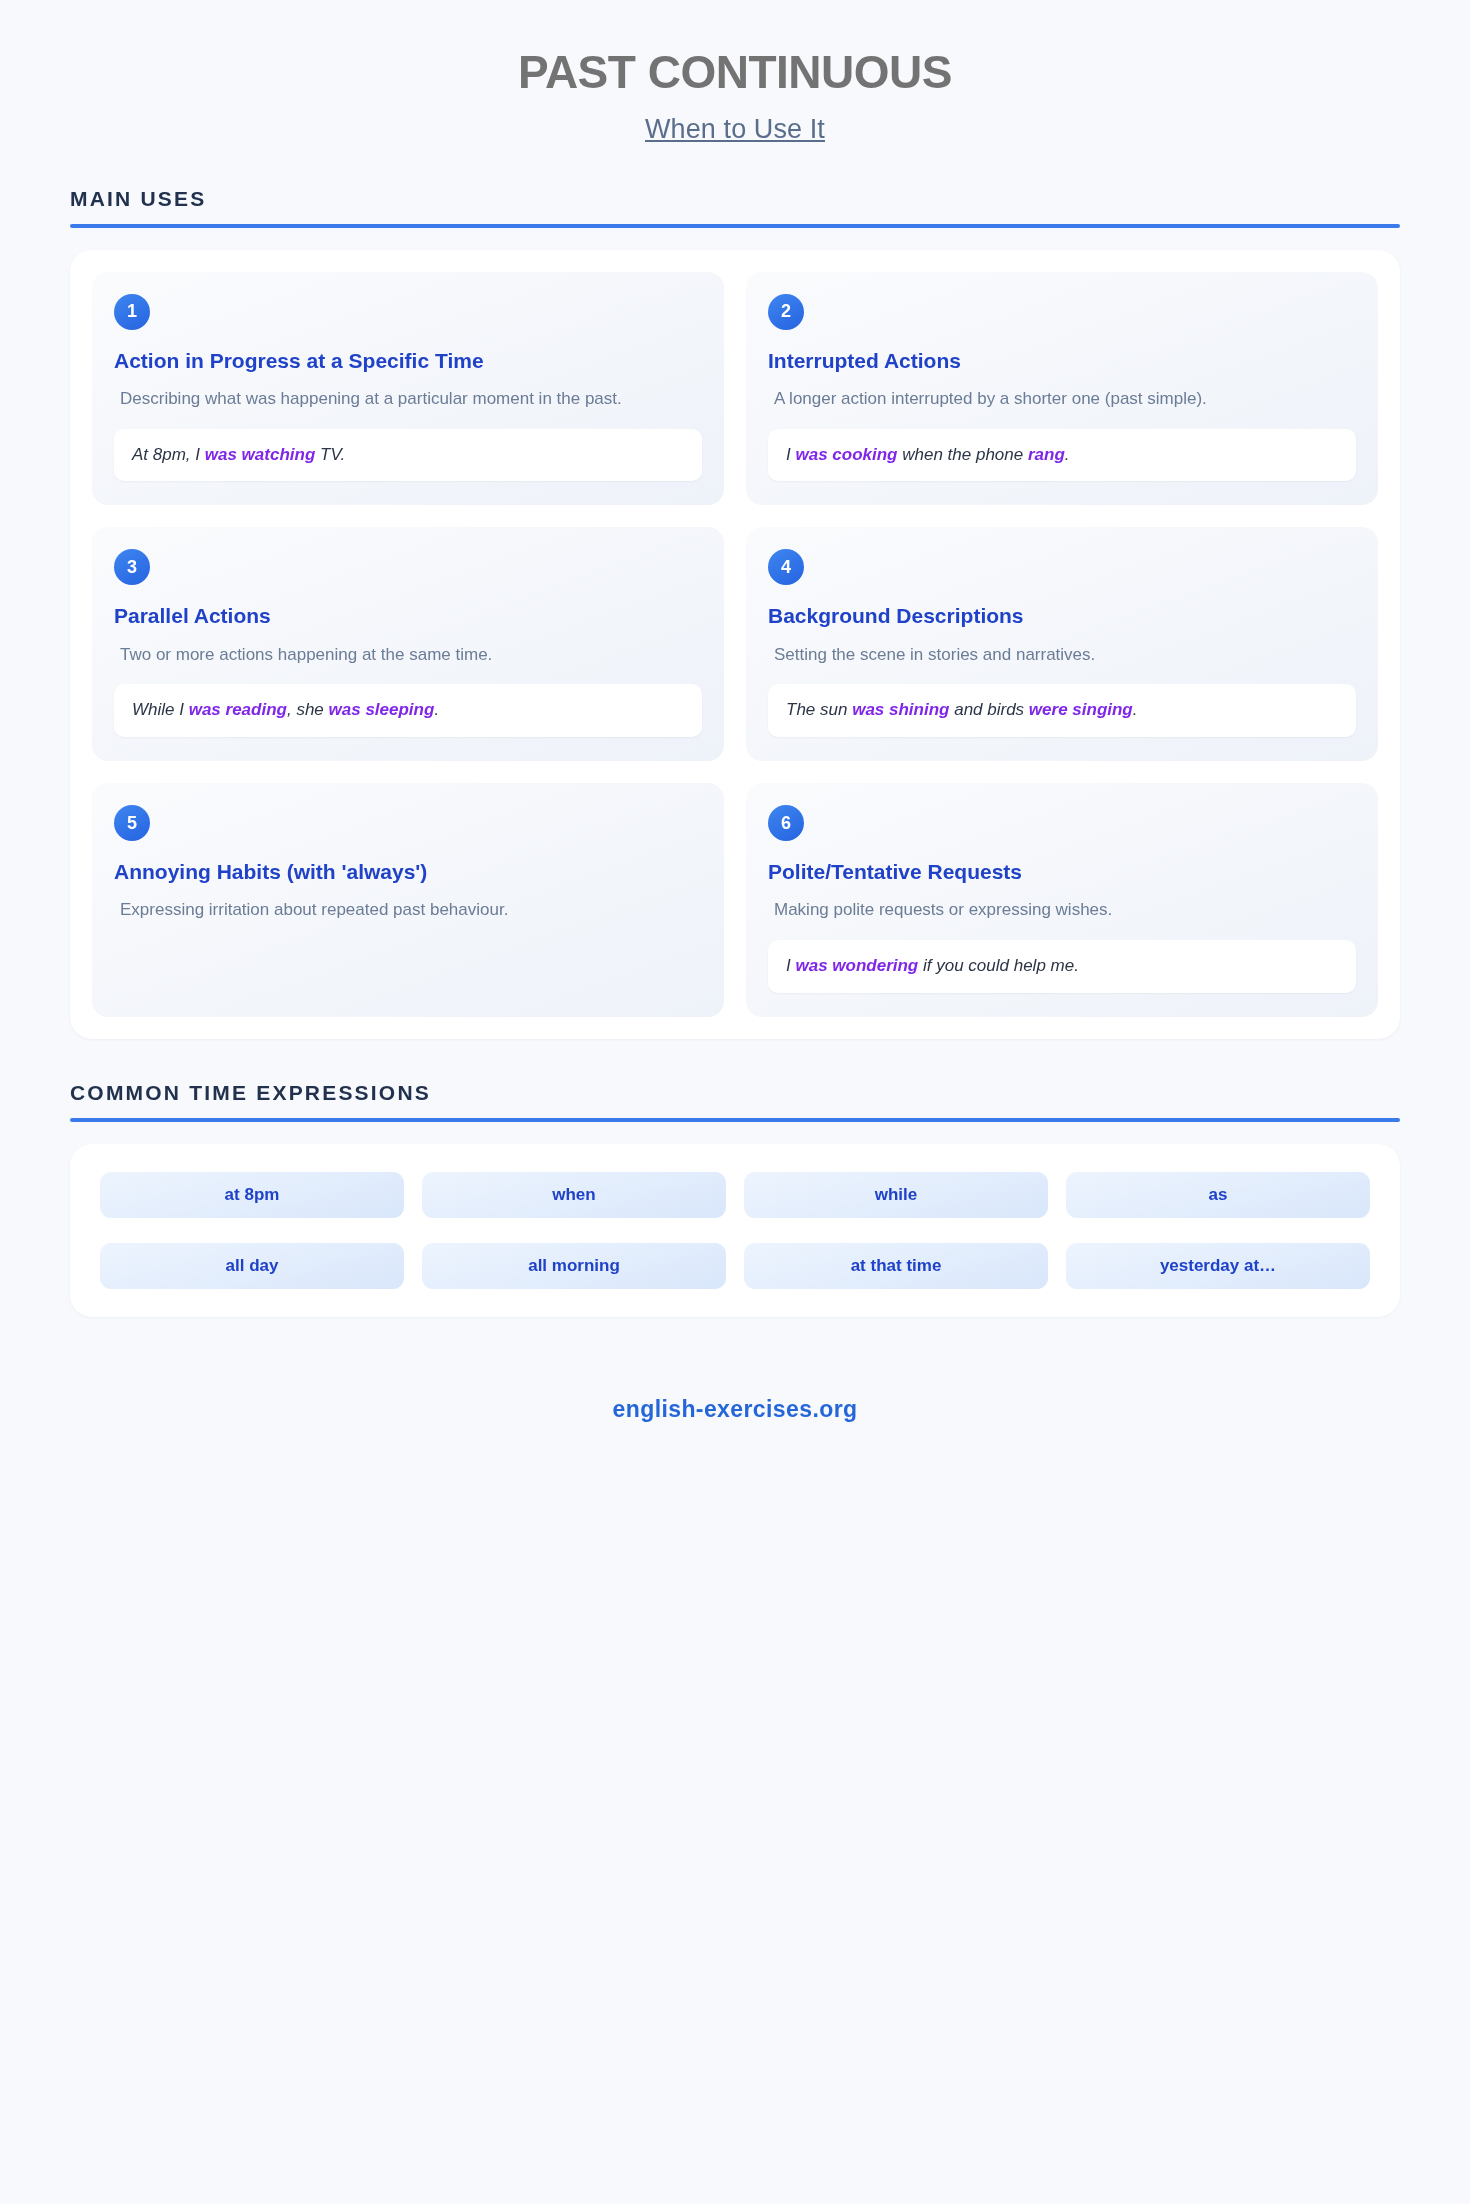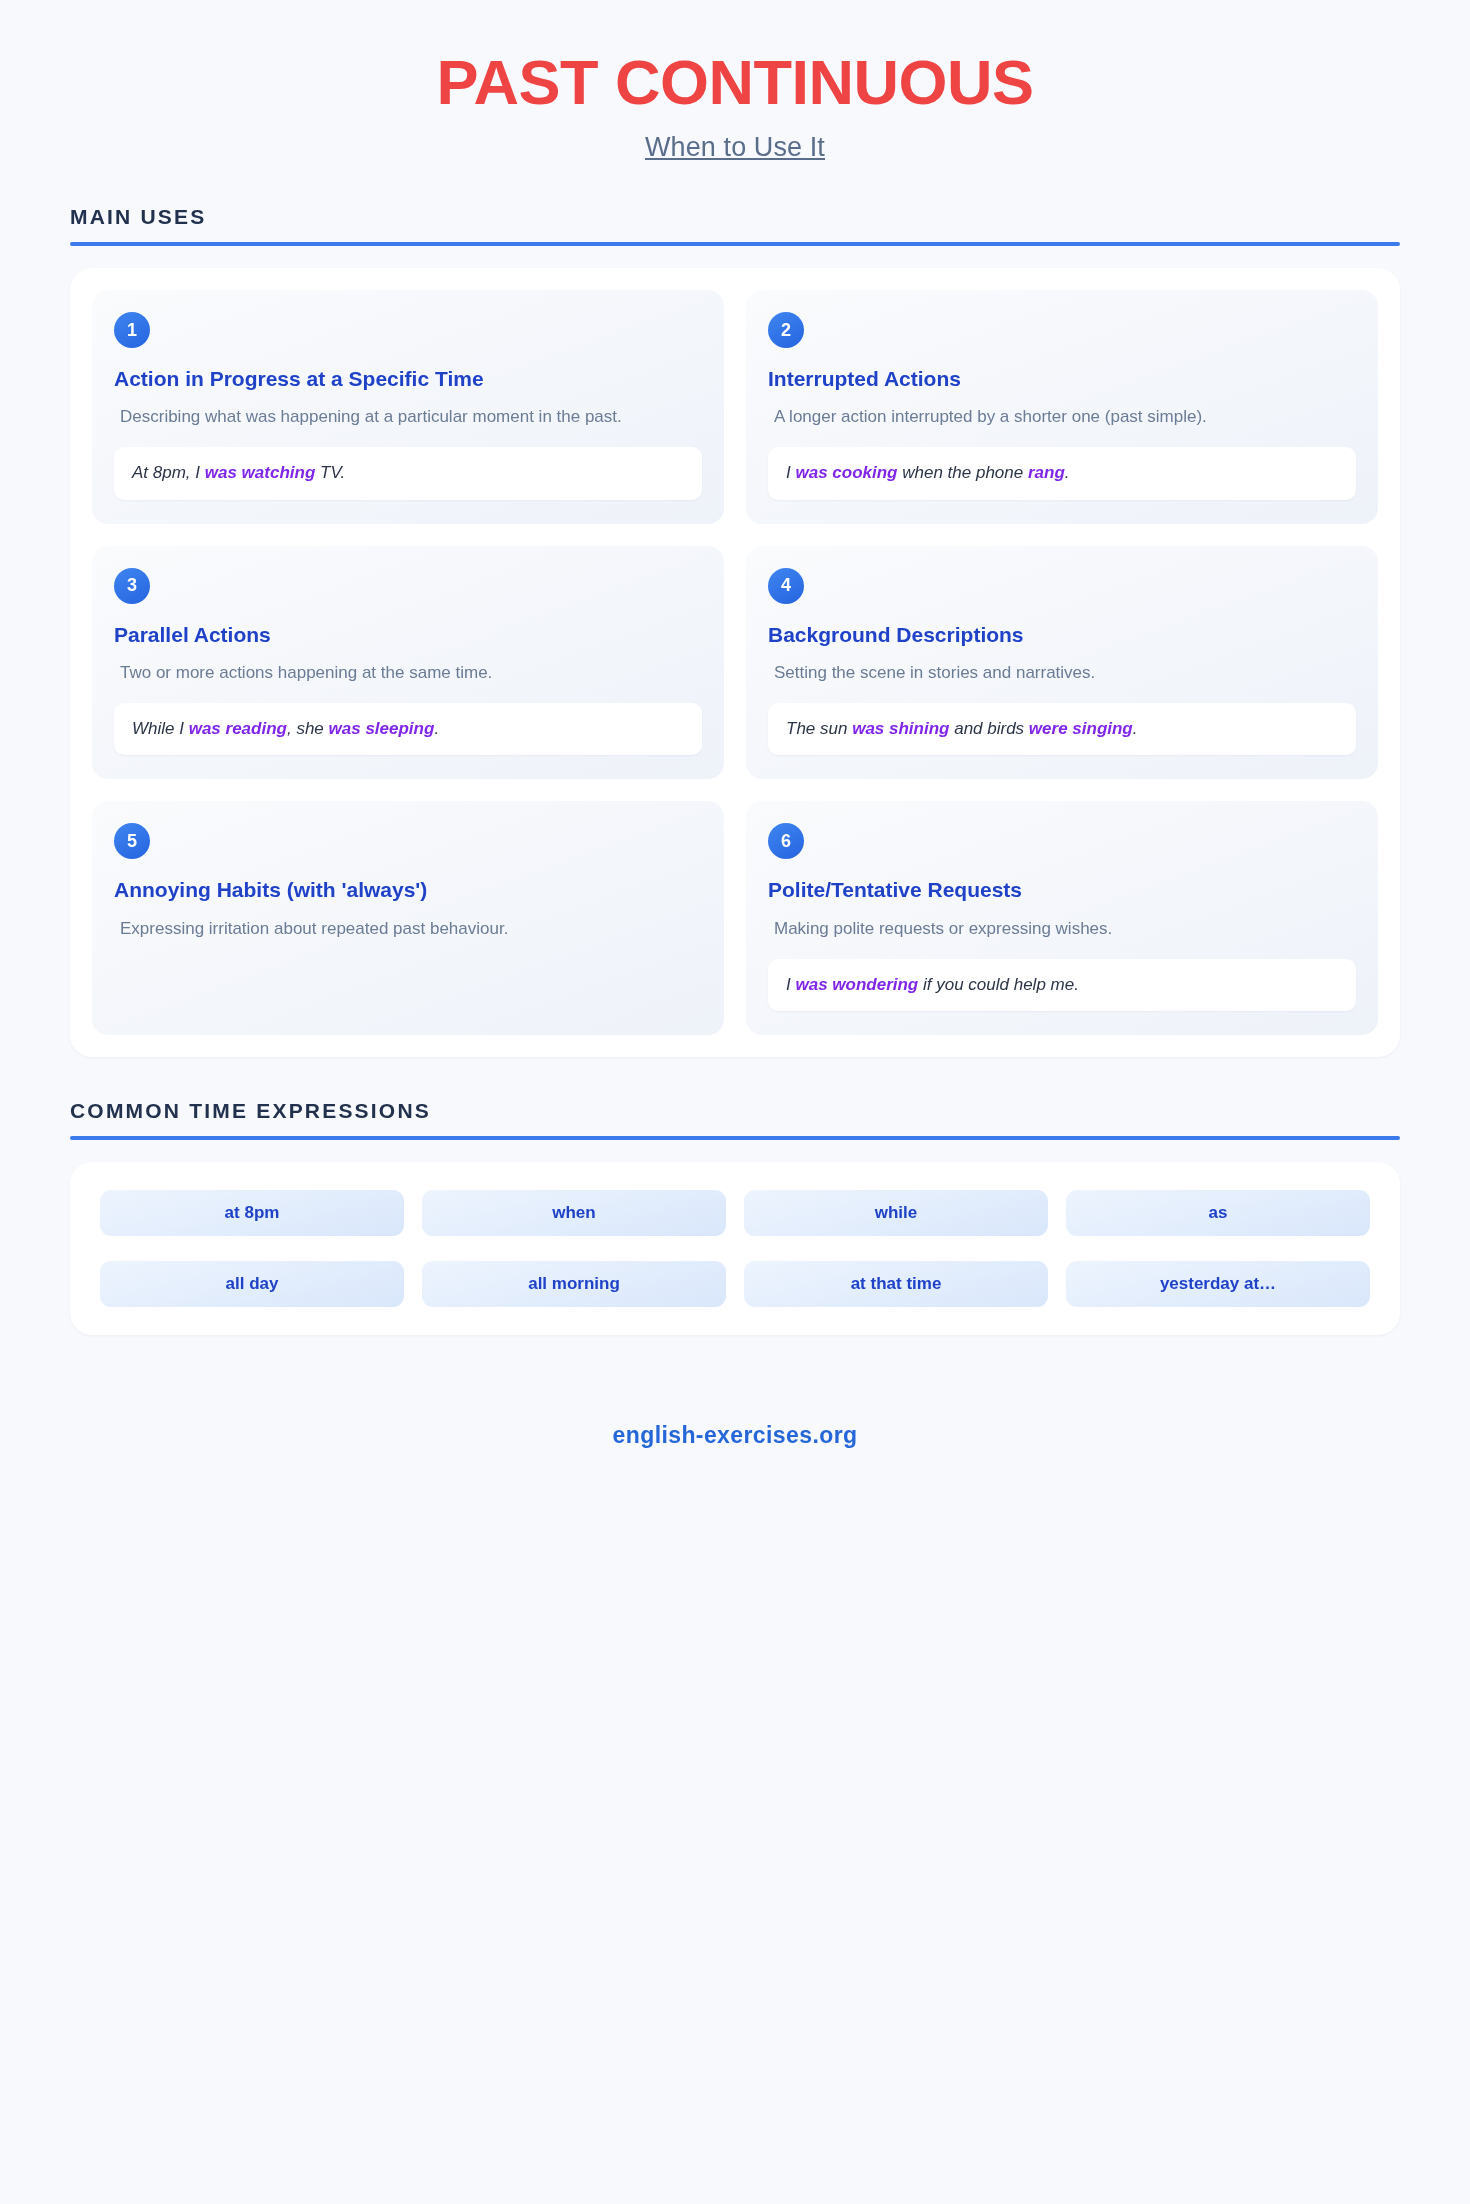--- a/index.html
+++ b/index.html
@@ -16,24 +16,24 @@
     padding: 0;
     position: relative;
   }
 
   
   .header {
     text-align: center;
     padding-top: 48px;
   }
   .main-title {
-    font-size: 63px;
+    font-size: 46px;
     font-weight: bold;
     letter-spacing: -0.5px;
-    color: #ef4444;
+    color: #737373;
     line-height: 1.08;
   }
   .subtitle {
     margin-top: 16px;
     font-size: 27px;
     font-weight: normal;
     color: #5a6e8c;
     letter-spacing: 0.1px;
     text-decoration: underline;
   }
@@ -144,21 +144,20 @@
     font-size: 17px;
     font-weight: bold;
     color: #1f42c8;
   }
 
   
   .footer {
     text-align: center;
     padding-top: 79px;
     padding-bottom: 40px;
-    margin-top: 8px;
   }
   .footer-link {
     font-size: 23px;
     font-weight: bold;
     color: #2566d8;
     letter-spacing: 0.4px;
     text-decoration: none;
   }
 </style>
 </head>

